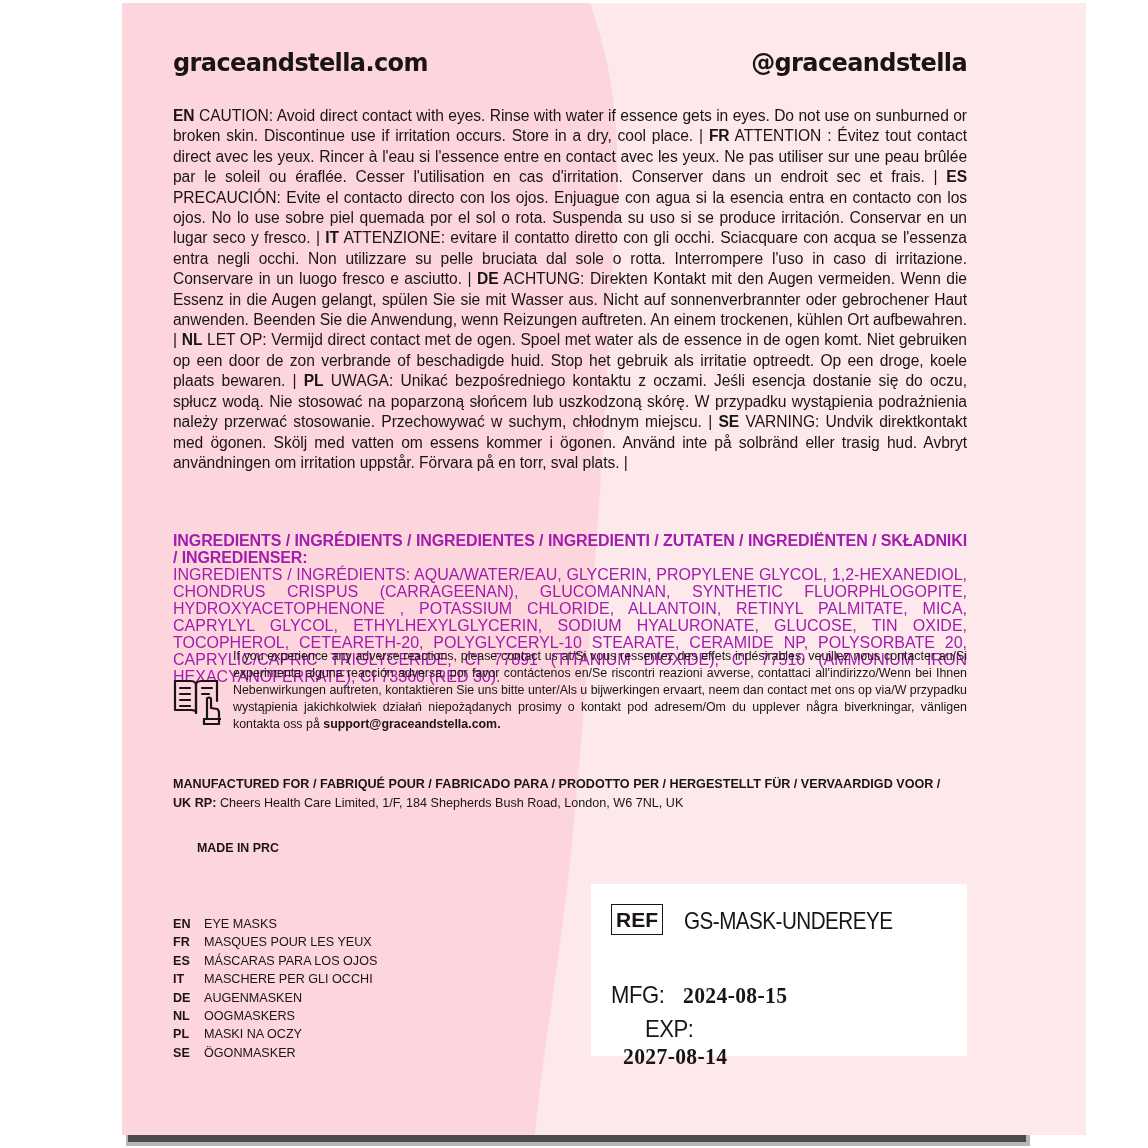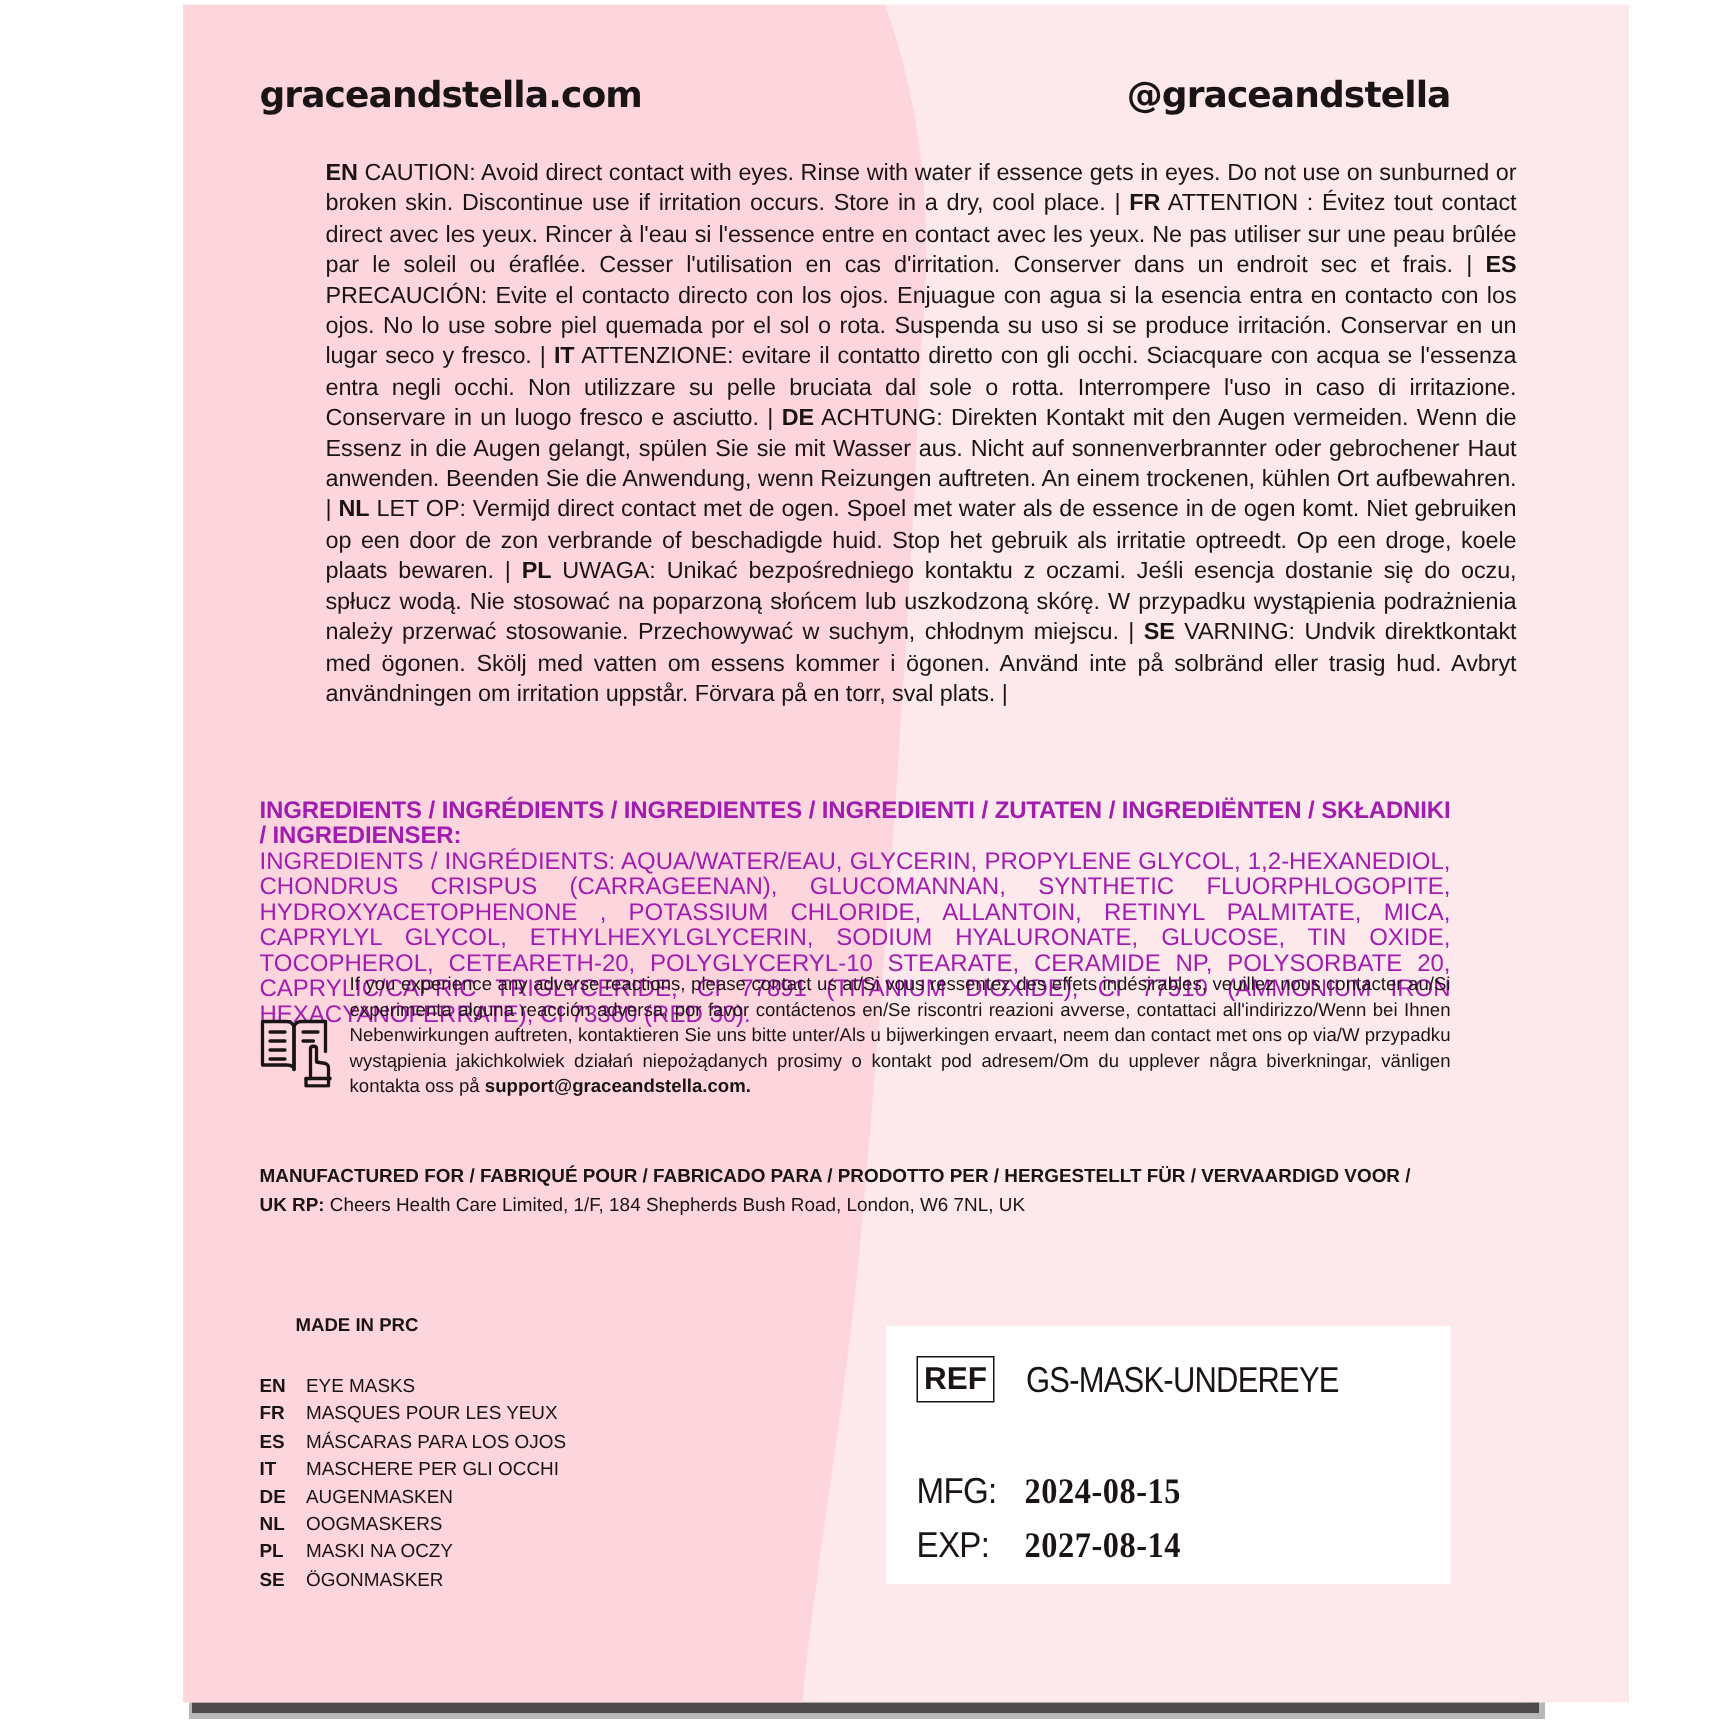--- a/index.html
+++ b/index.html
@@ -68,21 +68,20 @@
       position: absolute;
       left: 51px;
       top: 103px;
       width: 794px;
       font-family: "Liberation Sans", sans-serif;
       font-size: 15.6px;
       line-height: 20.4px;
       text-align: justify;
       letter-spacing: -0.05px;
       color: #1a1416;
-      margin-left: 44px;
     }
     .caution b { font-weight: bold; }
 
     .ingredients {
       position: absolute;
       left: 51px;
       top: 529px;
       width: 794px;
       font-size: 16px;
       line-height: 17px;
@@ -129,21 +128,21 @@
       font-size: 12.6px;
       line-height: 18.8px;
       color: #1a1416;
     }
     .mfr b { font-weight: bold; }
     .mfr .line { display: block; white-space: nowrap; }
 
     .made-in {
       position: absolute;
       left: 51px;
-      top: 873px;
+      top: 838px;
       font-size: 12.4px;
       font-weight: bold;
       color: #1a1416;
       padding-left: 24px;
     }
     .product-names {
       position: absolute;
       left: 51px;
       top: 912px;
       font-size: 12.6px;
@@ -303,19 +302,19 @@
 
     <div class="label-box">
       <div class="label-row" style="top:19px;align-items:flex-end;">
         <span class="boxed-key">REF</span>
         <span class="val-sans">GS-MASK-UNDEREYE</span>
       </div>
       <div class="label-row" style="top:95px;">
         <span class="plain-key">MFG:</span>
         <span class="val-serif date">2024-08-15</span>
       </div>
-      <div class="label-row" style="top:131px;">
+      <div class="label-row" style="top:131px;flex-direction:column;">
         <span class="plain-key">EXP:</span>
         <span class="val-serif date">2027-08-14</span>
       </div>
     </div>
   </div>
 </div>
 
 </body></html>

